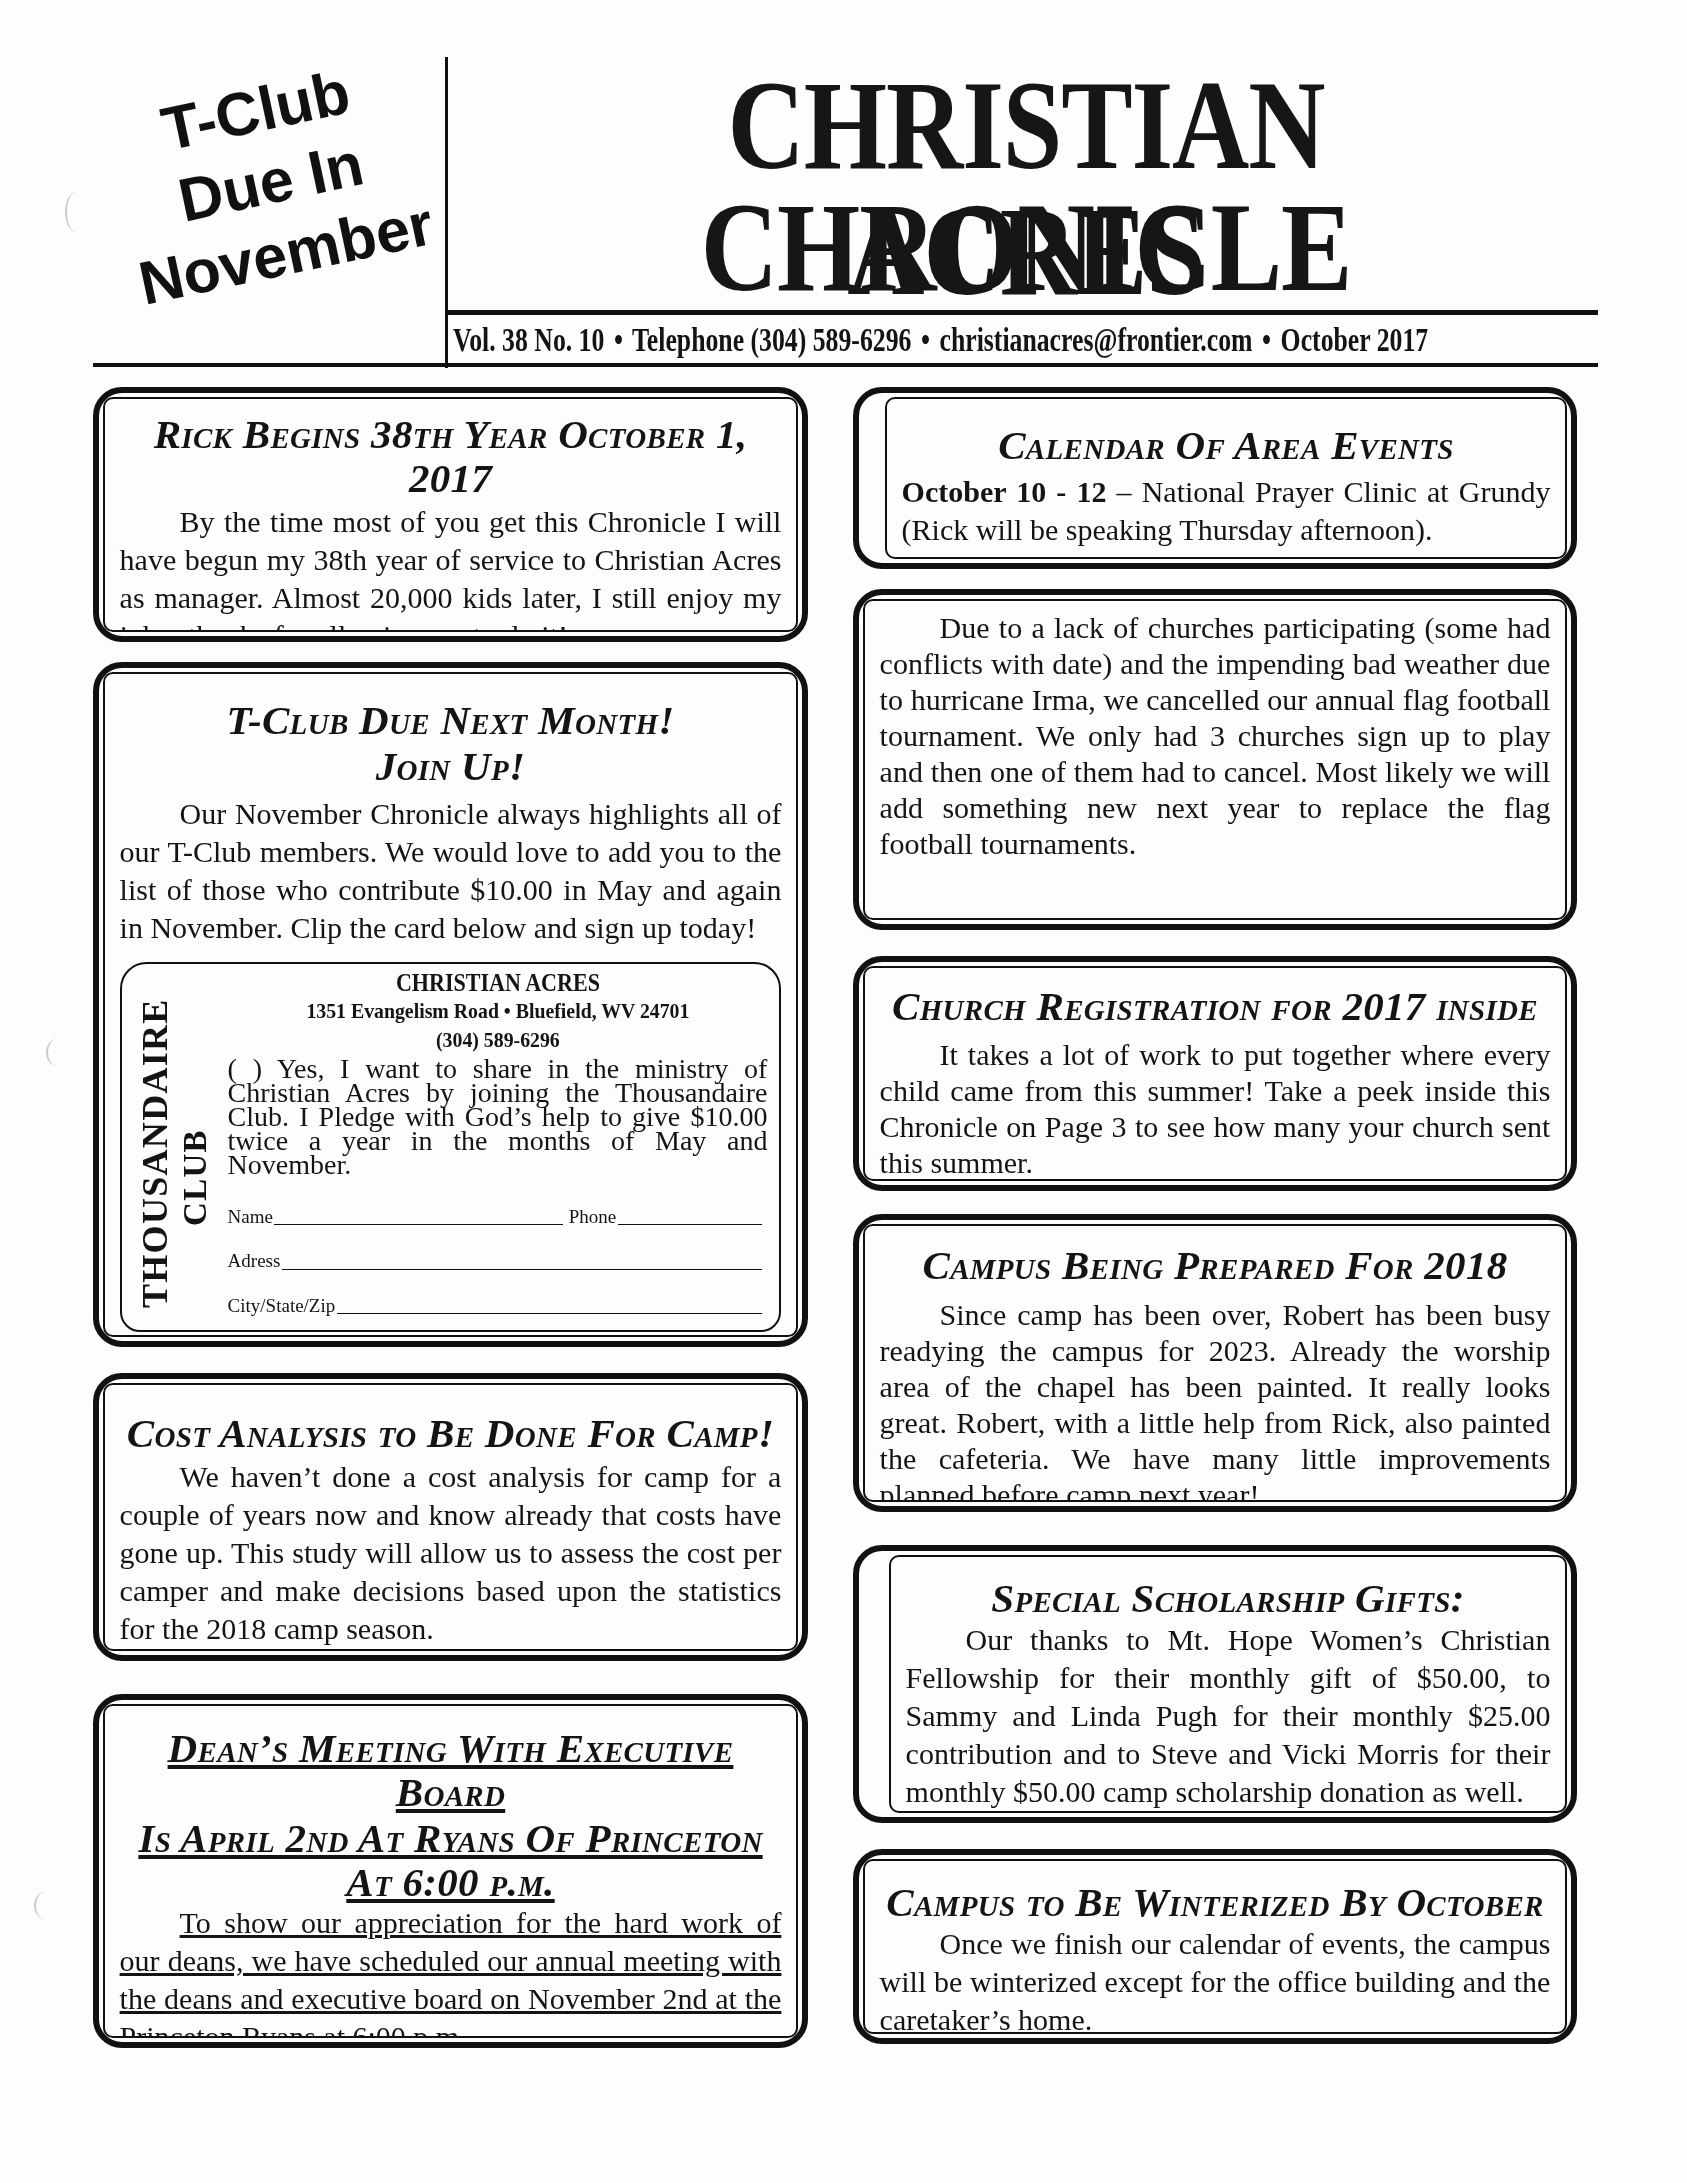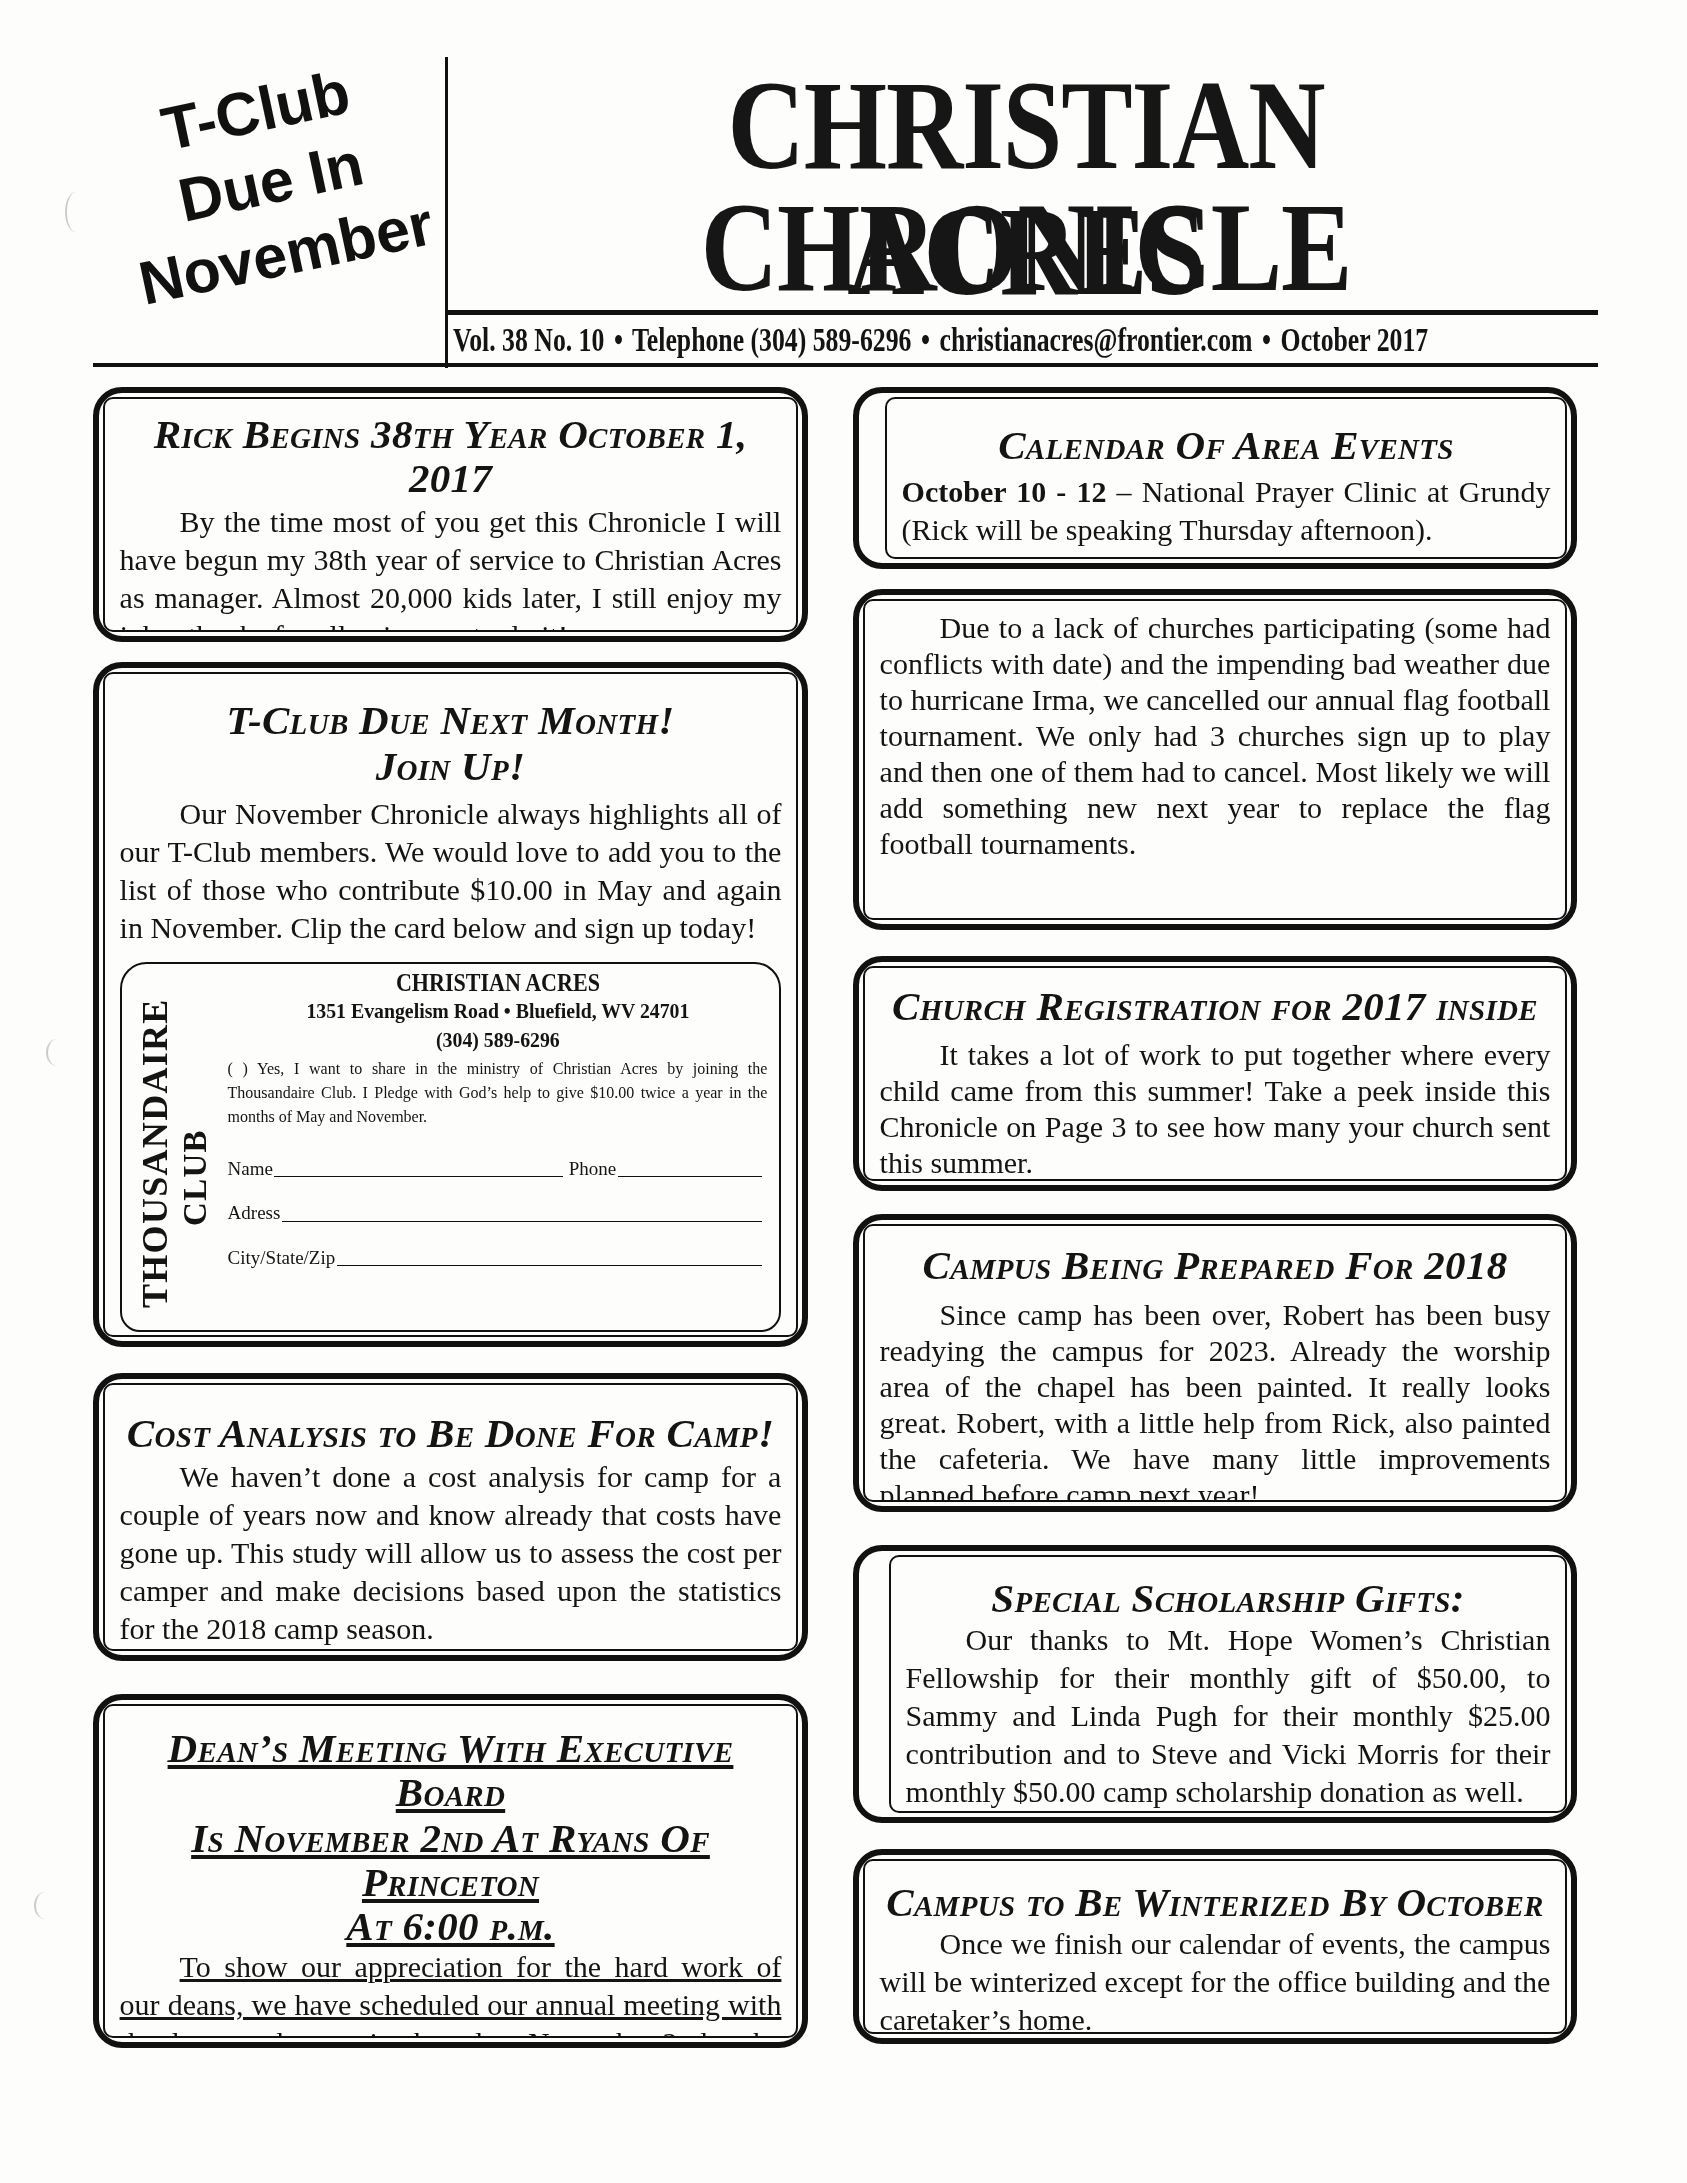--- a/index.html
+++ b/index.html
@@ -67,21 +67,21 @@
   .card-side {
     position: absolute; left: 13.2px; top: 40px; width: 86px; height: 304px;
   }
   .card-side span {
     position: absolute; font-weight: bold; white-space: nowrap;
     transform: rotate(-90deg); transform-origin: left top;
   }
   .card-side .s1 { left: 0; top: 304px; font-size: 36px; line-height: 40px; letter-spacing: 1.3px; }
   .card-side .s2 { left: 40px; top: 222px; font-size: 33px; line-height: 40px; letter-spacing: 1.3px; }
   .card-head { text-align: center; font-weight: bold; font-size: 24.5px; line-height: 28.4px; transform: scaleX(0.9); }
-  .card-text { font-size: 16px; line-height: 24px; text-align: justify; margin-top: 2.6px; }
+  .card-text { font-size: 28px; line-height: 24px; text-align: justify; margin-top: 2.6px; }
   .field { display: flex; align-items: flex-end; font-size: 19px; margin-top: 22.5px; }
   .field .line { flex: 1; border-bottom: 1.3px solid #111; height: 16px; margin: 0 5.3px 2.6px 1.3px; }
   .field .label { white-space: nowrap; }
 </style>
 </head>
 <body>
 
 <div class="punch" style="left:65px;top:192px;height:40px;"></div>
 <div class="punch" style="left:46px;top:1039px;height:26.5px;"></div>
 <div class="punch" style="left:34px;top:1892px;height:26.5px;"></div>
@@ -150,21 +150,21 @@
 <section class="box" style="left:93px;top:1373px;width:715px;height:288px;">
   <div class="box-inner">
     <h2 class="headline" style="margin-top:17px;">Cost Analysis to Be Done For Camp!</h2>
     <p class="body"><span class="lead"></span><span>We haven’t done a cost analysis for camp for a couple of years now and know already that costs have gone up. This study will allow us to assess the cost per camper and make decisions based upon the statistics for the 2018 camp season.</span></p>
   </div>
 </section>
 
 <section class="box" style="left:93px;top:1694px;width:715px;height:354px;text-decoration:underline;">
   <div class="box-inner">
     <h2 class="headline" style="margin-top:10.6px;">Dean’s Meeting With Executive Board</h2>
-    <h2 class="headline" style="margin:0;">Is November 2nd At Ryans Of Princeton</h2>
+    <h2 class="headline" style="margin:0;">Is April 2nd At Ryans Of Princeton</h2>
     <h2 class="headline" style="margin:0;">At 6:00 p.m.</h2>
     <p class="body"><span class="lead"></span><span>To show our appreciation for the hard work of our deans, we have scheduled our annual meeting with the deans and executive board on November 2nd at the Princeton Ryans at 6:00 p.m.</span></p>
   </div>
 </section>
 
 <section class="box" style="left:853px;top:387px;width:724px;height:182px;padding-left:26px;">
   <div class="box-inner">
     <h2 class="headline" style="margin-top:14.6px;">Calendar Of Area Events</h2>
     <p class="body" style="margin-top:6.6px;"><b>October 10 - 12</b><span> – </span><span>National Prayer Clinic at Grundy (Rick will be speaking Thursday afternoon).</span></p>
   </div>

